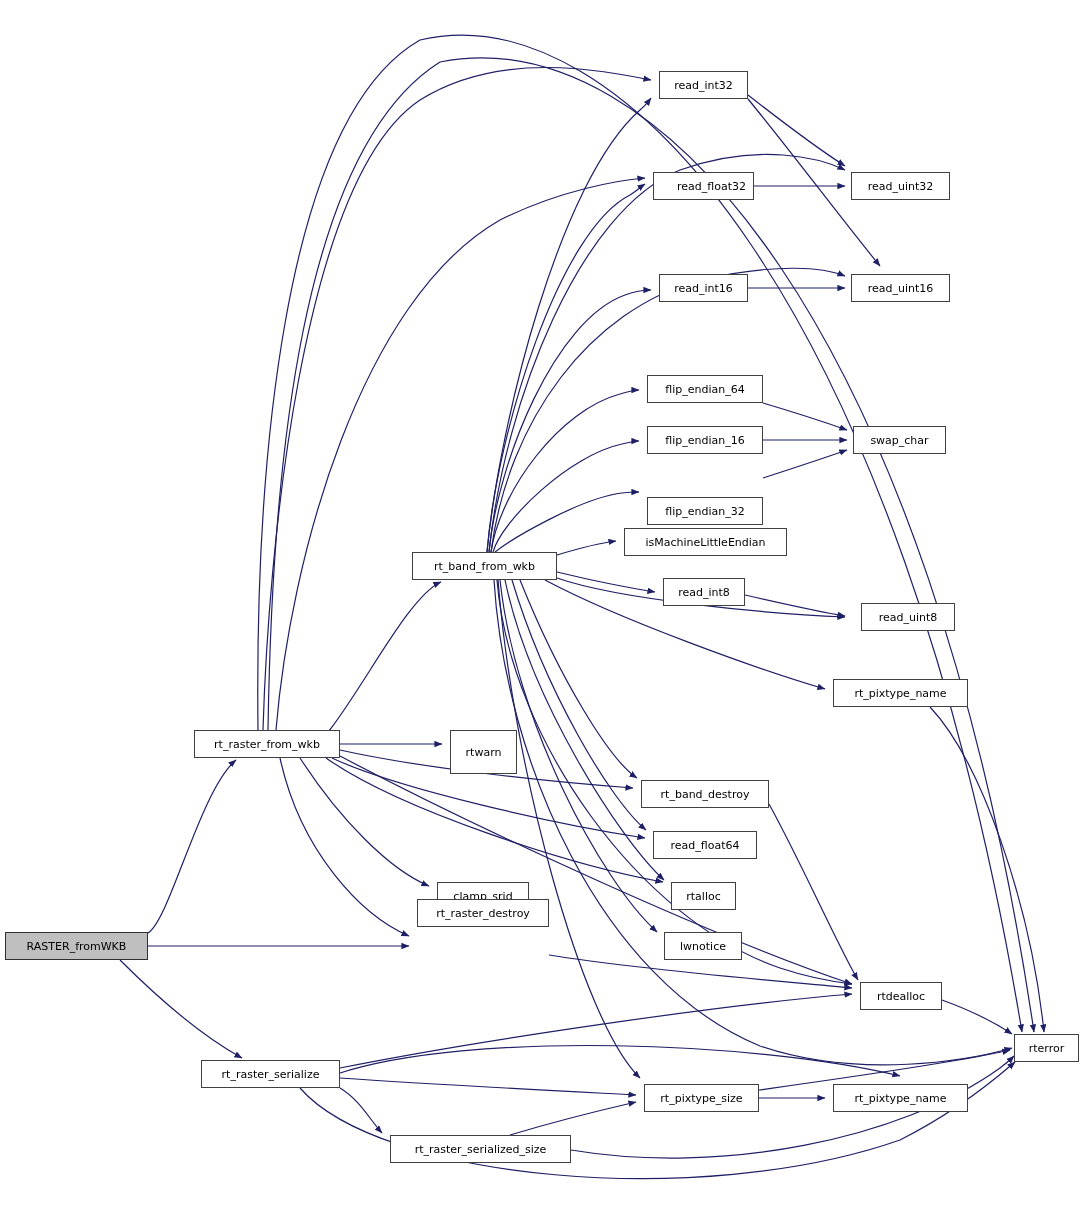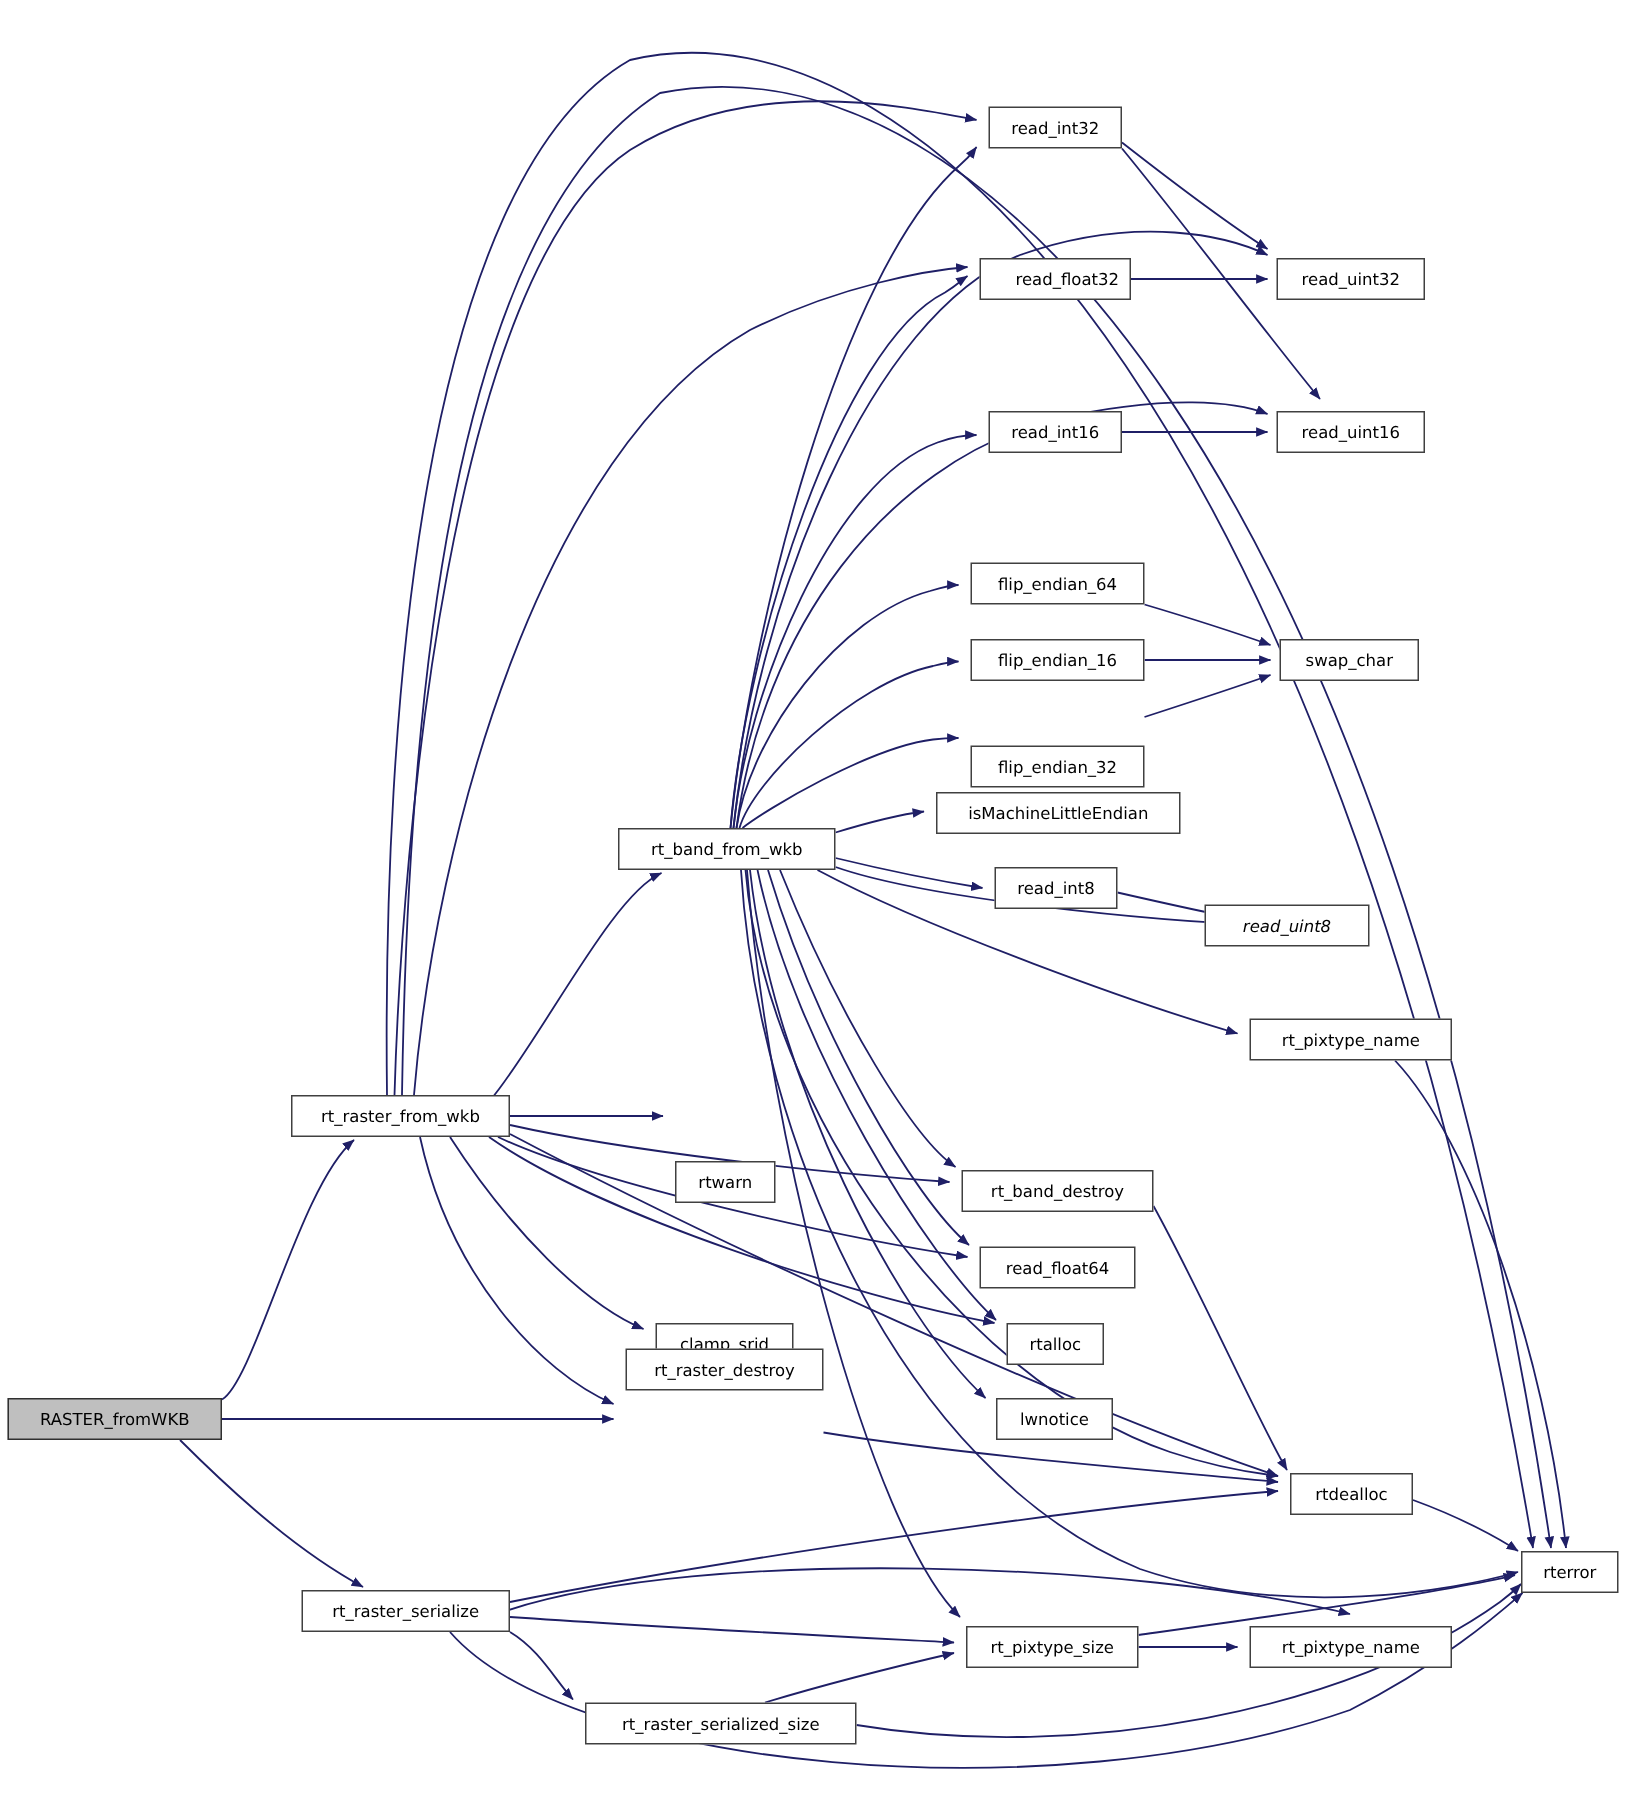--- a/index.html
+++ b/index.html
@@ -129,30 +129,30 @@
       </div>
       <div class="node" style="left: 624px; top: 528px; width: 163px; height: 28px;">
         <span>isMachineLittleEndian</span>
       </div>
       <div class="node" style="left: 412px; top: 552px; width: 145px; height: 28px;">
         <span>rt_band_from_wkb</span>
       </div>
       <div class="node" style="left: 663px; top: 578px; width: 82px; height: 28px;">
         <span>read_int8</span>
       </div>
-      <div class="node" style="left: 803px; top: 603px; width: 110px; height: 28px; font-style: italic;">
+      <div class="node" style="left: 861px; top: 603px; width: 94px; height: 28px;">
         <span>read_uint8</span>
       </div>
       <div class="node" style="left: 833px; top: 679px; width: 135px; height: 28px;">
         <span>rt_pixtype_name</span>
       </div>
       <div class="node" style="left: 194px; top: 730px; width: 146px; height: 28px;">
         <span>rt_raster_from_wkb</span>
       </div>
-      <div class="node" style="left: 450px; top: 730px; width: 67px; height: 28px; margin-top: 44px;">
+      <div class="node" style="left: 450px; top: 730px; width: 67px; height: 44px;">
         <span>rtwarn</span>
       </div>
       <div class="node" style="left: 641px; top: 780px; width: 128px; height: 28px;">
         <span>rt_band_destroy</span>
       </div>
       <div class="node" style="left: 653px; top: 831px; width: 104px; height: 28px;">
         <span>read_float64</span>
       </div>
       <div class="node" style="left: 437px; top: 882px; width: 92px; height: 28px;">
         <span>clamp_srid</span>

